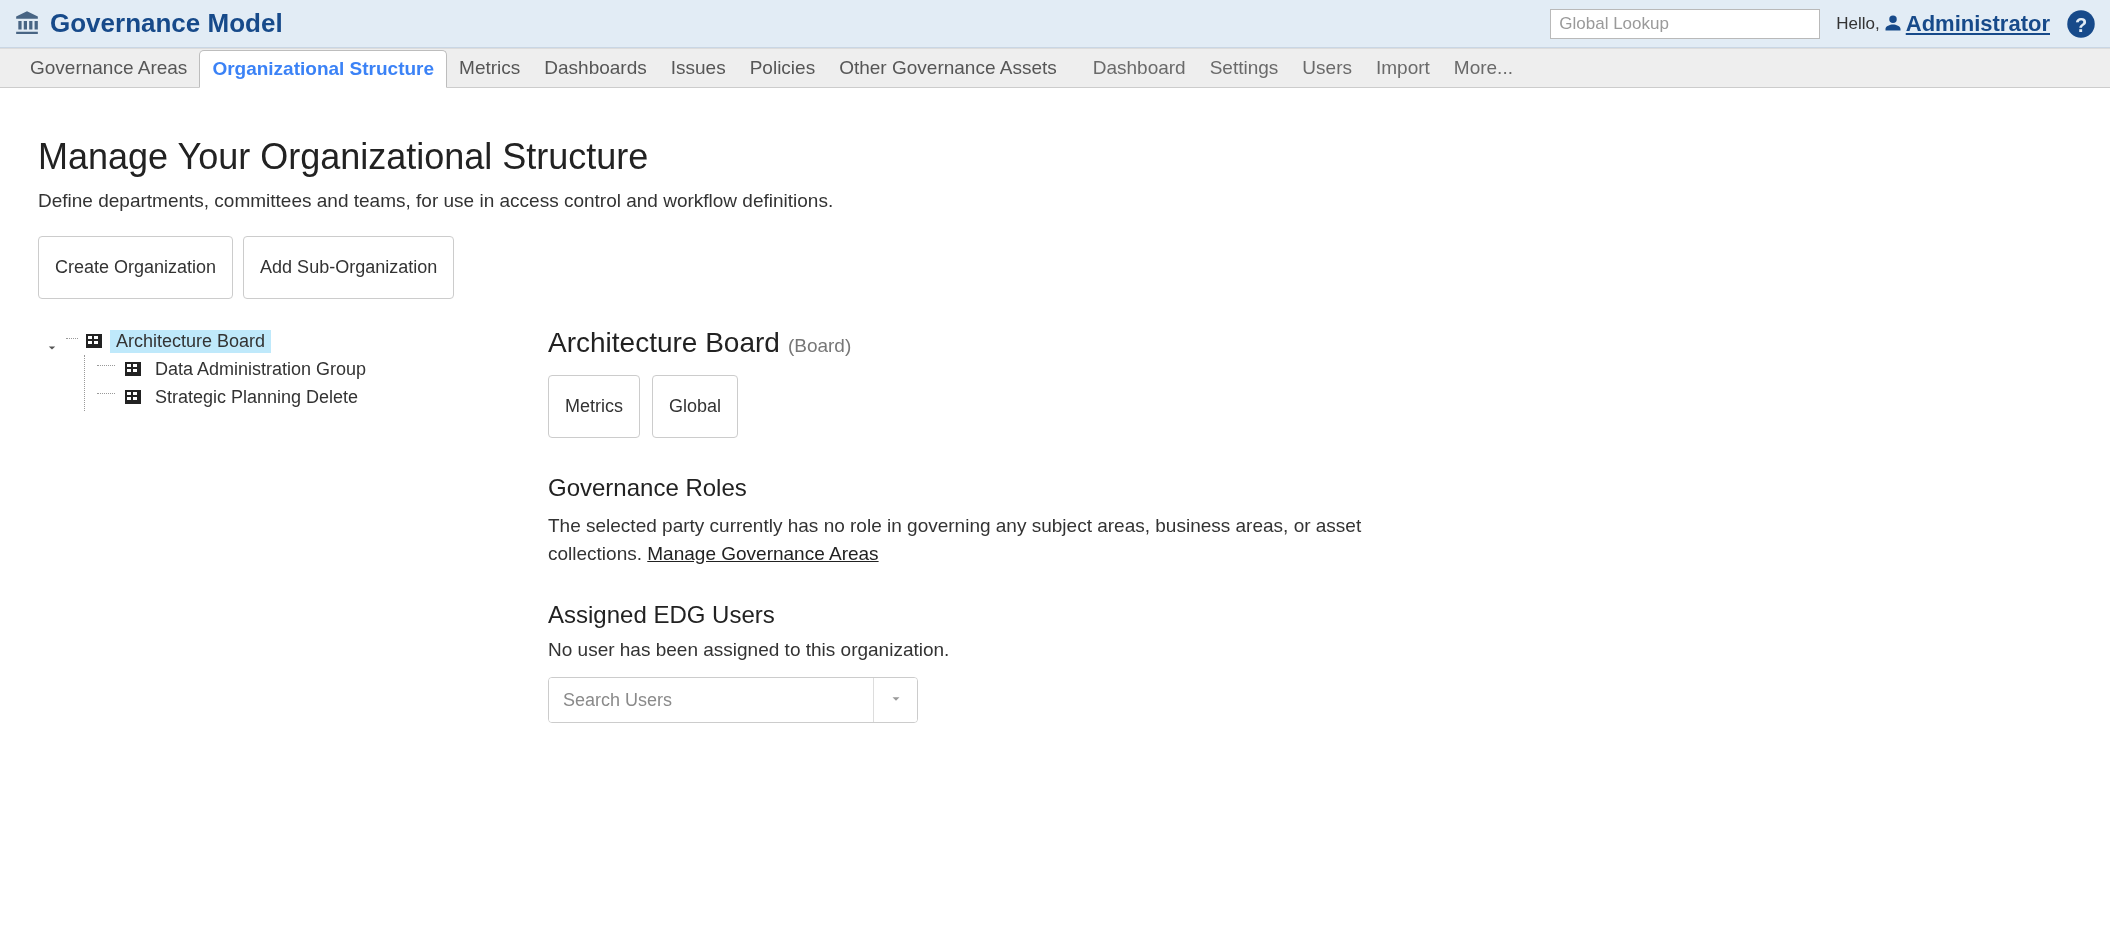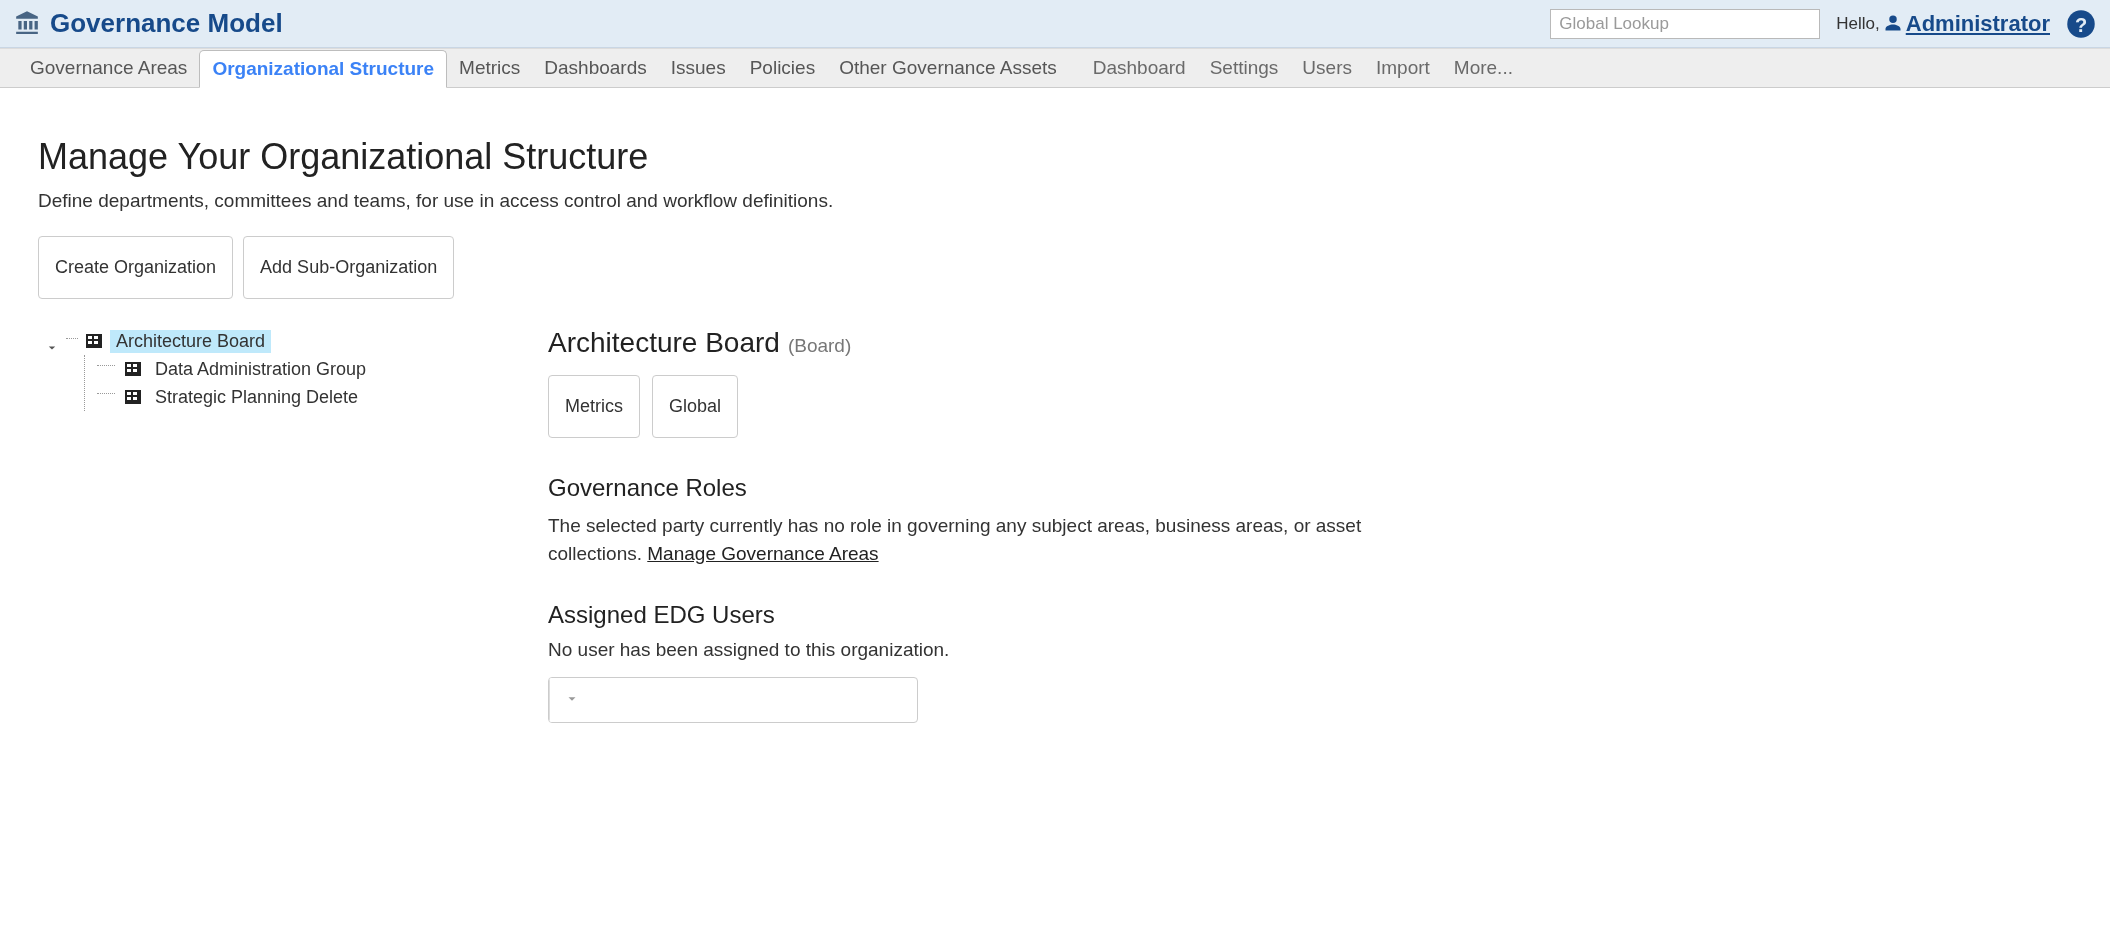--- a/index.html
+++ b/index.html
@@ -360,20 +360,21 @@
       <h3 class="section-heading">Governance Roles</h3>
       <p class="section-text">
         <span>The selected party currently has no role in governing any subject areas, business areas, or asset collections. </span>
         <a>Manage Governance Areas</a>
       </p>
 
       <h3 class="section-heading">Assigned EDG Users</h3>
       <p class="empty-text">No user has been assigned to this organization.</p>
 
       <div class="combo">
+        <input class="combo-input" type="text" placeholder="Search Users" style="">
         <button class="combo-btn">
           <span>
             <svg viewBox="0 0 24 24">
                 <path d="M6 9l6 6 6-6z"></path>
               </svg>
           </span>
         </button>
       </div>
     </div>
   </div>

